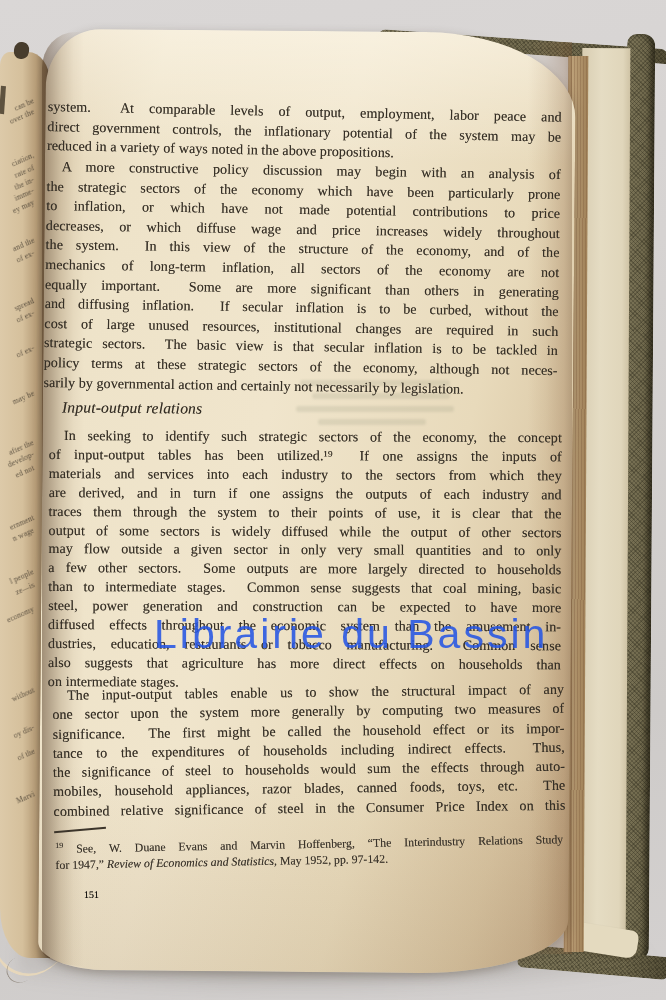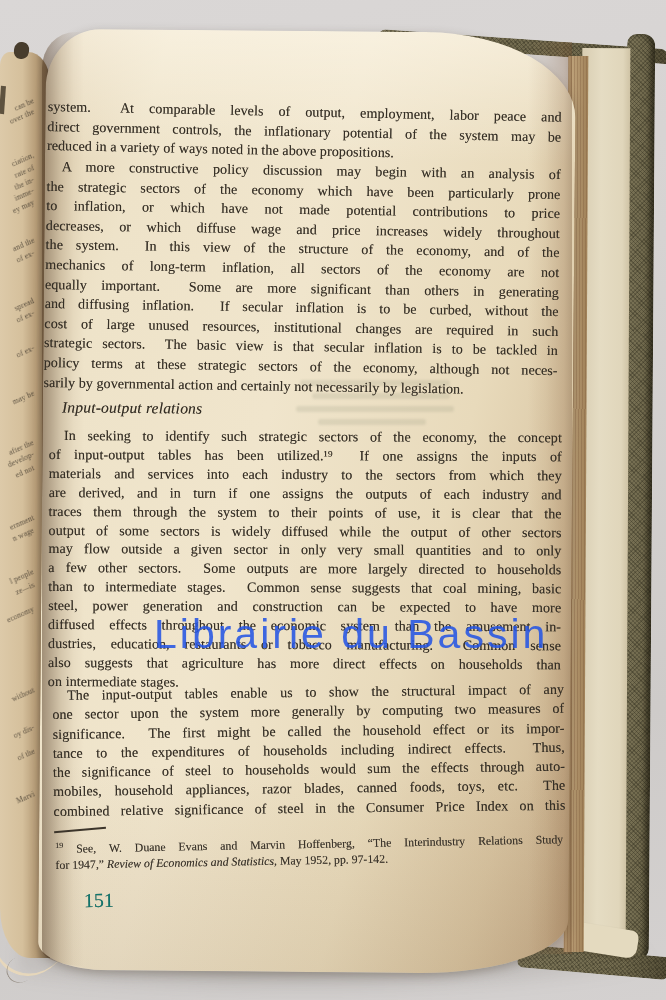--- a/index.html
+++ b/index.html
@@ -75,21 +75,21 @@
   .p2{left:47px;top:157px;width:514px;line-height:19.6px;transform:rotate(0.9deg);transform-origin:left top;}
   .heading{left:62px;top:399px;font-style:italic;font-size:15.5px;color:#332d24;
     transform:rotate(0.5deg);letter-spacing:0.2px;text-shadow:0 0 0.5px rgba(52,44,32,0.55);}
   .p3{left:49px;top:427px;width:513px;line-height:18.9px;transform:rotate(0.25deg);transform-origin:left top;}
   .p4{left:52px;top:686px;width:512px;line-height:19.3px;transform:rotate(-0.7deg);transform-origin:left top;}
   .fn-rule{left:54px;top:829px;width:52px;height:1.5px;background:#3c352b;transform:rotate(-5deg);}
   .footnote{left:55px;top:838px;width:508px;font-size:11.8px;line-height:16px;color:#38322a;
     transform:rotate(-1.1deg);transform-origin:left top;text-shadow:0 0 0.4px rgba(52,44,32,0.5);}
   .footnote sup{font-size:8px;}
   .footnote em{font-style:italic;}
-  .pageno{left:84px;top:889px;font-size:20px;color:#0f766e;transform:rotate(-0.9deg);
+  .pageno{left:84px;top:889px;font-size:10px;color:#000000;transform:rotate(-0.9deg);
     text-shadow:0 0 0.5px rgba(52,44,32,0.5);}
 
   
   .watermark{left:154px;top:611px;font-family:"Liberation Sans","DejaVu Sans",sans-serif;
     font-size:41px;letter-spacing:3px;color:rgba(38,85,228,0.88);white-space:nowrap;z-index:50;}
 </style>
 </head>
 <body>
 
 <div class="abs book-shadow"></div>

